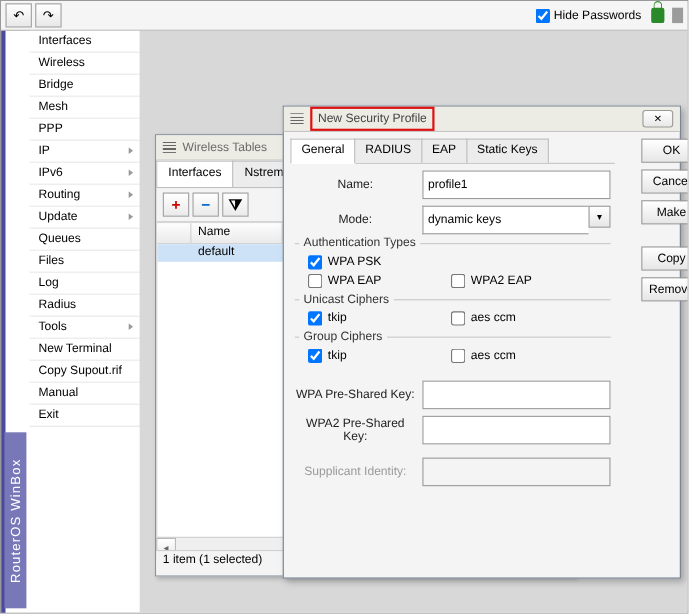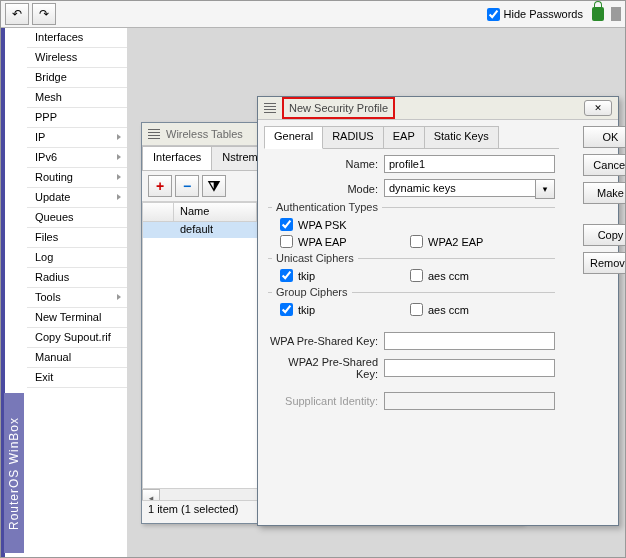--- a/index.html
+++ b/index.html
@@ -44,31 +44,31 @@
 .dclose{margin-left:auto;width:26px;height:14px;border:1px solid #999;border-radius:3px;display:flex;align-items:center;justify-content:center;font-size:9px;background:linear-gradient(#fff,#e8e8e8)}
 .dbody{display:flex;padding:6px;gap:24px;height:calc(100% - 22px);box-sizing:border-box}
 .dleft{flex:1}
 .dright{width:66px;display:flex;flex-direction:column;gap:6px}
 .dbtn{height:22px;border:1px solid #9a9a9a;background:linear-gradient(#fff,#e6e6e6);font-size:11px}
 .dtabs{display:flex;border-bottom:1px solid #bfbfbf;height:22px}
 .dtab{padding:3px 9px;border:1px solid #bfbfbf;border-bottom:none;background:#ececec;margin-right:-1px;font-size:11px}
 .dtab.active{background:#fff;border-bottom:1px solid #fff;margin-bottom:-1px}
 .dpane{background:#f4f4f4;padding:6px 4px}
 .frow{display:flex;align-items:center;margin-bottom:6px;gap:6px}
-.flab{width:110px;text-align:right;color:#222}
+.flab{width:110px;text-align:center;color:#222}
 .flab.dis{color:#9a9a9a}
-.finp{flex:1;height:18px;border:1px solid #9a9a9a;background:#fff;padding:0 4px;font-size:11px;box-sizing:border-box}
+.finp{flex:1;height:18px;border:1px solid #9a9a9a;background:#fff;padding:12px 4px;font-size:11px;box-sizing:border-box}
 .finp.dis{background:#f4f4f4;color:#9a9a9a}
 .fsel{flex:1;display:flex}
 .fsel .finp{border-right:none}
 .fdd{width:18px;height:18px;border:1px solid #9a9a9a;background:linear-gradient(#fff,#e6e6e6);display:flex;align-items:center;justify-content:center;font-size:9px}
 .grp{border-top:1px solid #c8c8c8;margin:8px 0 4px 0;position:relative;padding-top:8px}
 .grpl{position:absolute;top:-7px;left:4px;background:#f4f4f4;padding:0 4px;color:#333;font-size:11px}
 .crow{display:flex;gap:10px;padding:2px 0 2px 12px}
-.cbox{display:flex;align-items:center;gap:5px;width:120px}
+.cbox{display:flex;align-items:flex-start;gap:5px;width:120px}
 .cbox input{margin:0;width:13px;height:13px}
 </style>
 </head>
 <body>
 
 <div class="frame">
   <div class="topbar">
     <div class="tbtn">↶</div>
     <div class="tbtn">↷</div>
     <div class="tspacer"></div>

